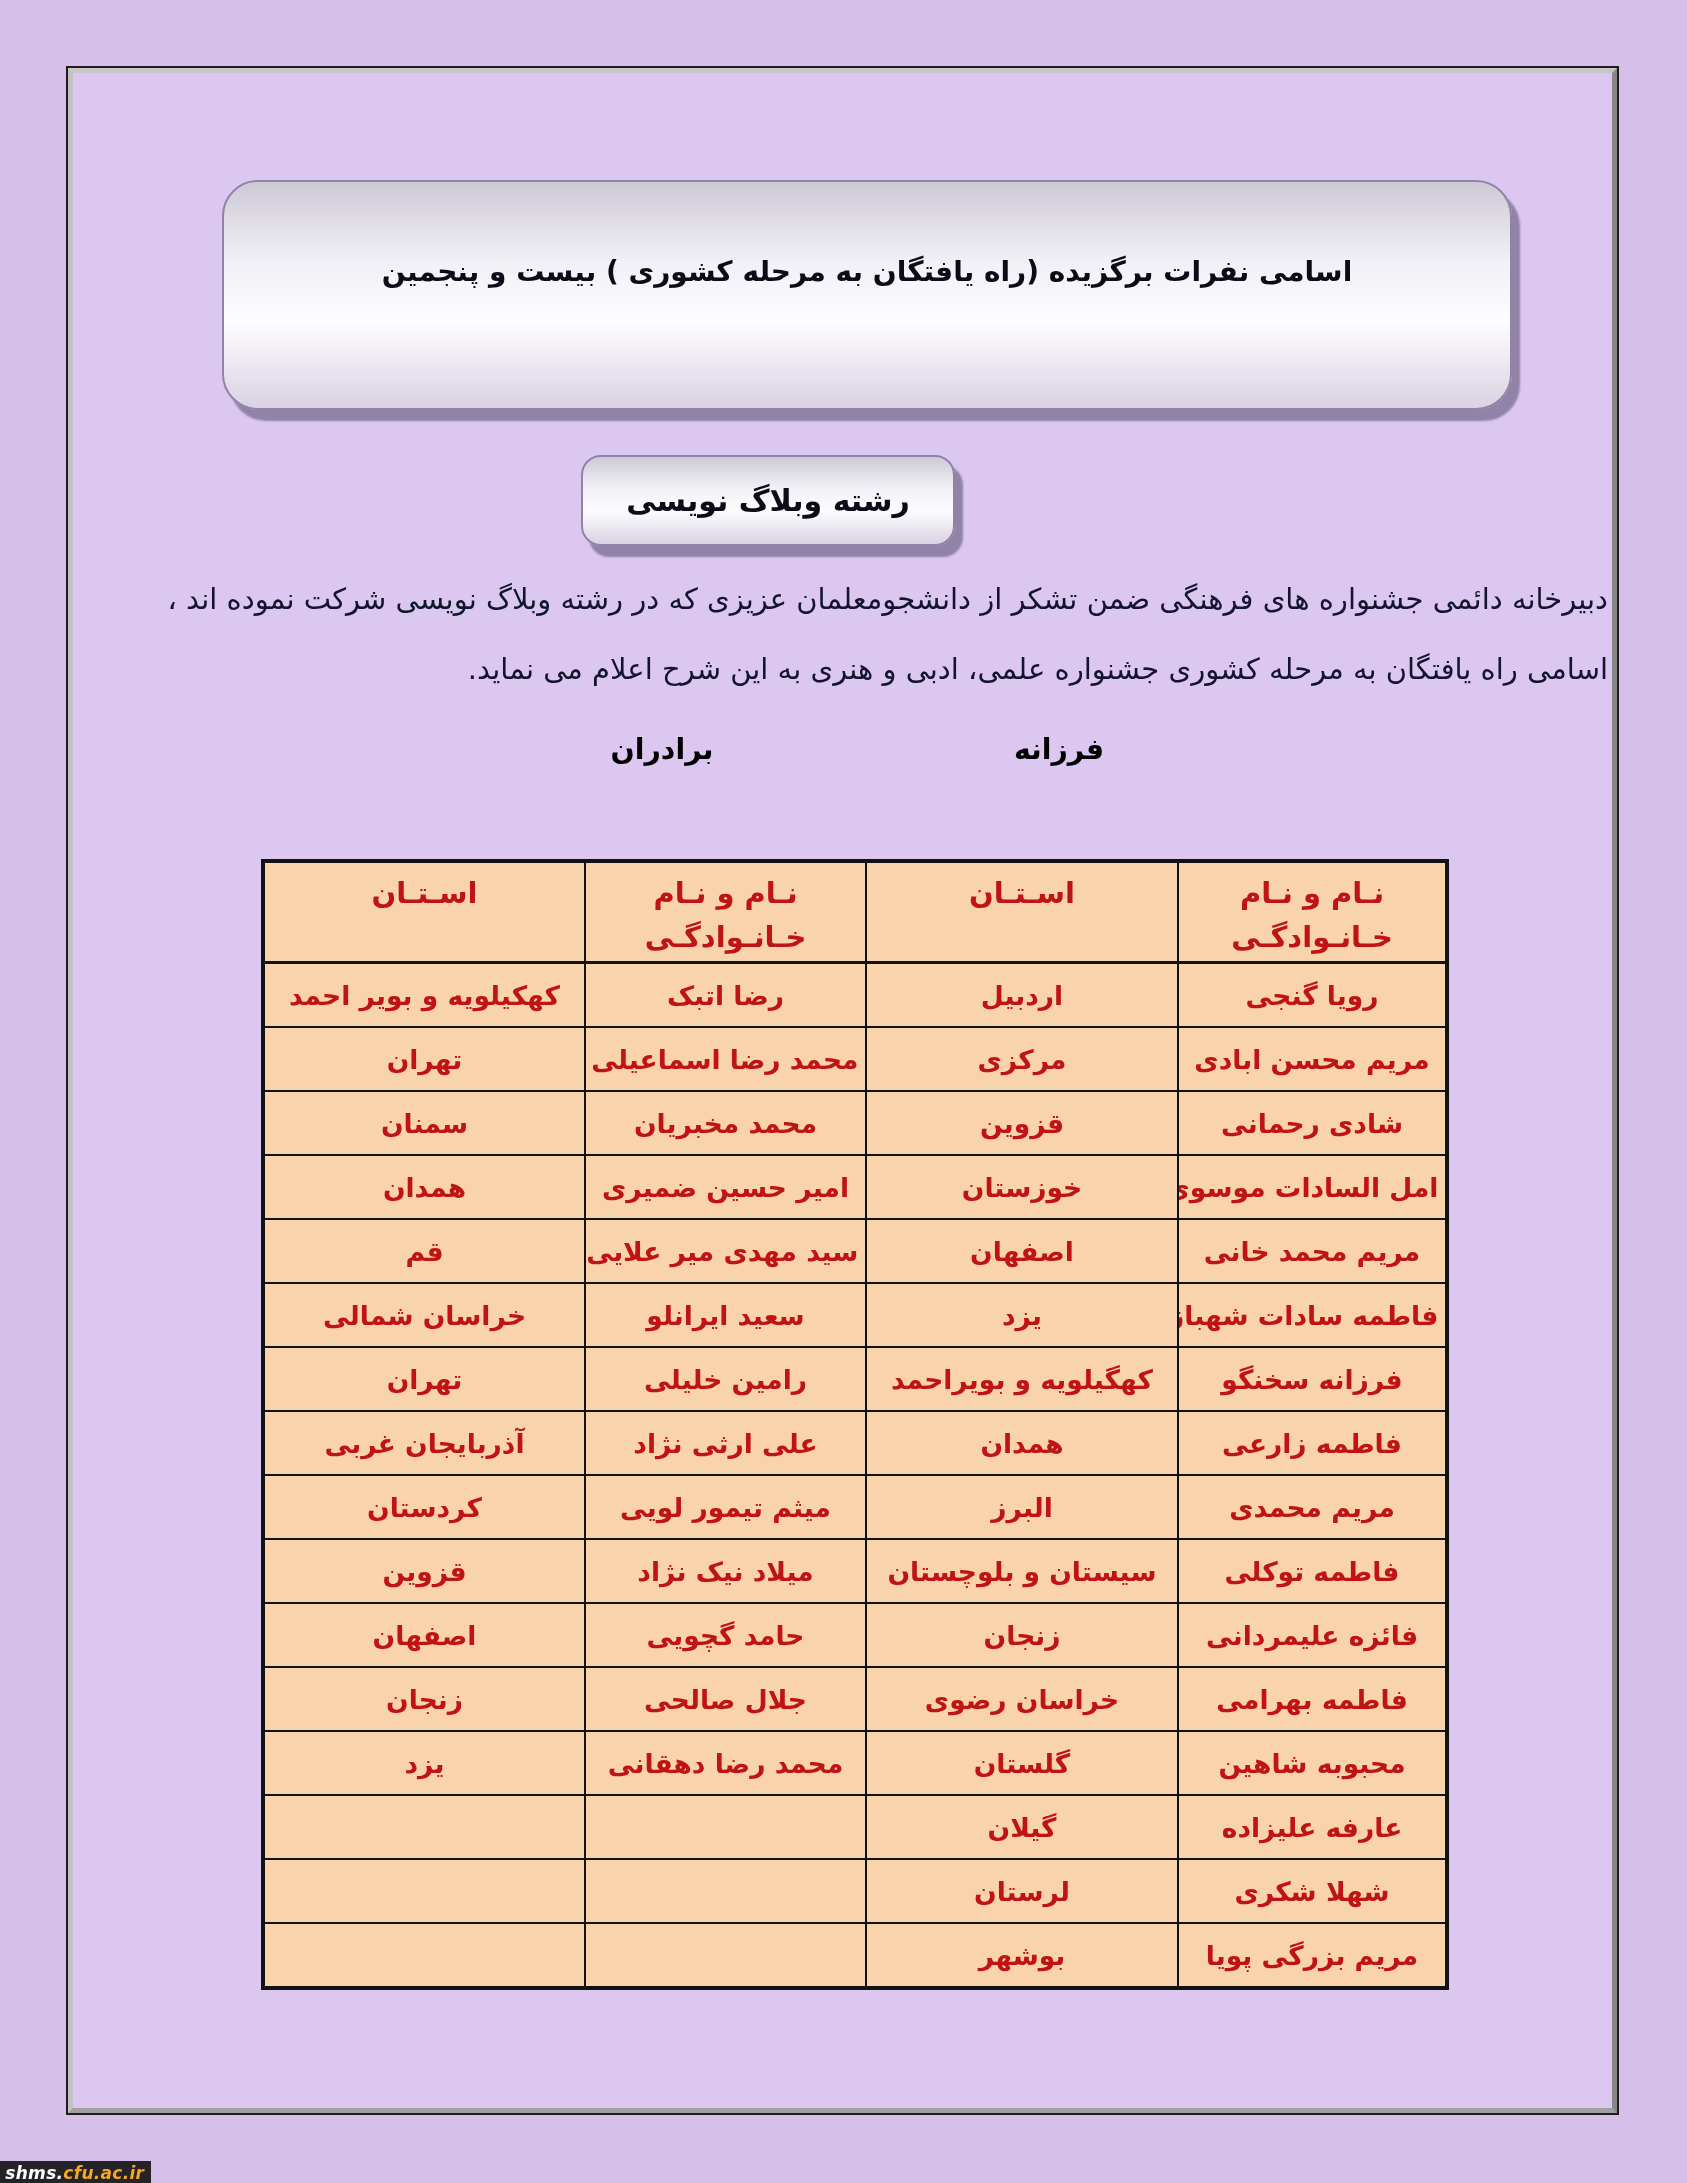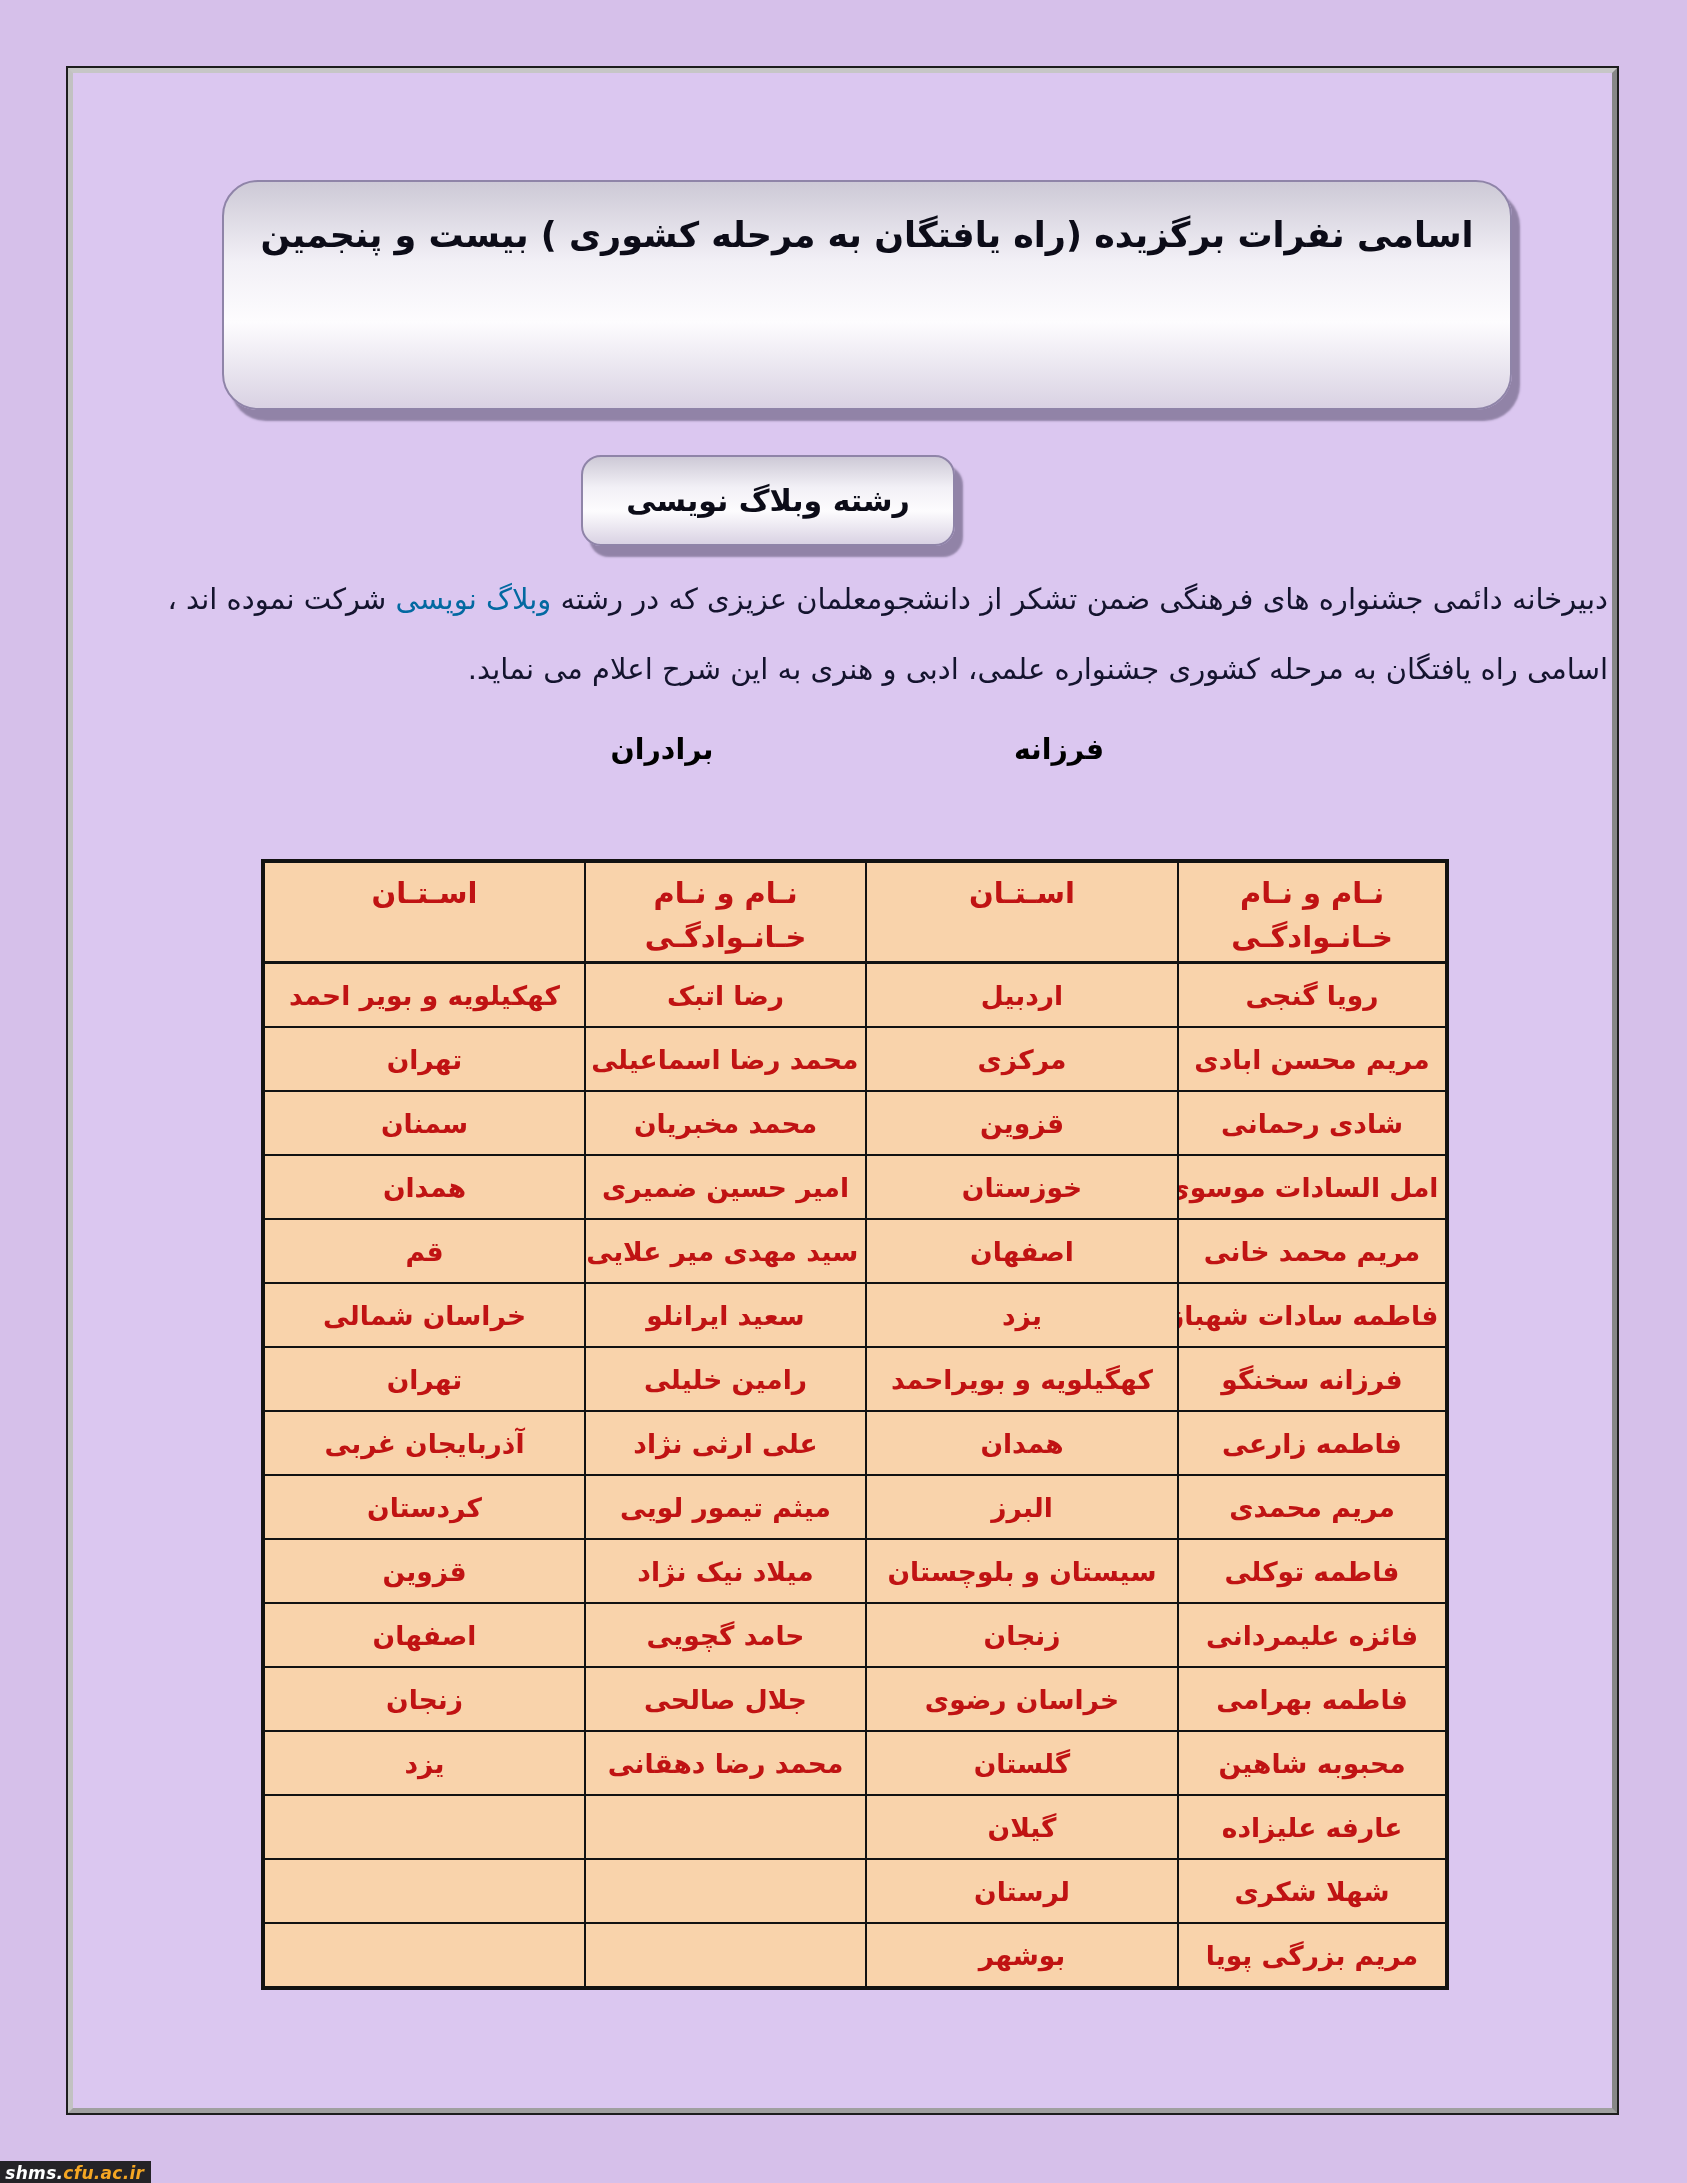--- a/index.html
+++ b/index.html
@@ -48,26 +48,27 @@
   }
   .title-box {
     left: 222px;
     top: 180px;
     width: 1290px;
     height: 230px;
     border-radius: 36px;
     padding: 33px 26.5px 29px 26.5px;
   }
   .title-line {
-    font-size: 35px;
+    font-size: 28px;
     font-weight: bold;
     color: #0c0c18;
     white-space: nowrap;
     text-align: center;
     direction: rtl;
+    margin-top: 40px;
   }
   .field-box {
     left: 581px;
     top: 455px;
     width: 374px;
     height: 91px;
     border-radius: 20px;
     justify-content: center;
   }
   .field-label {
@@ -85,21 +86,21 @@
     top: 564px;
     width: 1515px;
     direction: rtl;
     text-align: right;
     font-size: 29px;
     line-height: 70px;
     color: #14142e;
     font-weight: normal;
   }
   .intro .highlight {
-    color: #0369a1;
+    color: #0f172a;
   }
 
   
   .group-label {
     position: absolute;
     top: 733px;
     width: 172px;
     text-align: center;
     font-size: 28.4px;
     font-weight: bold;

